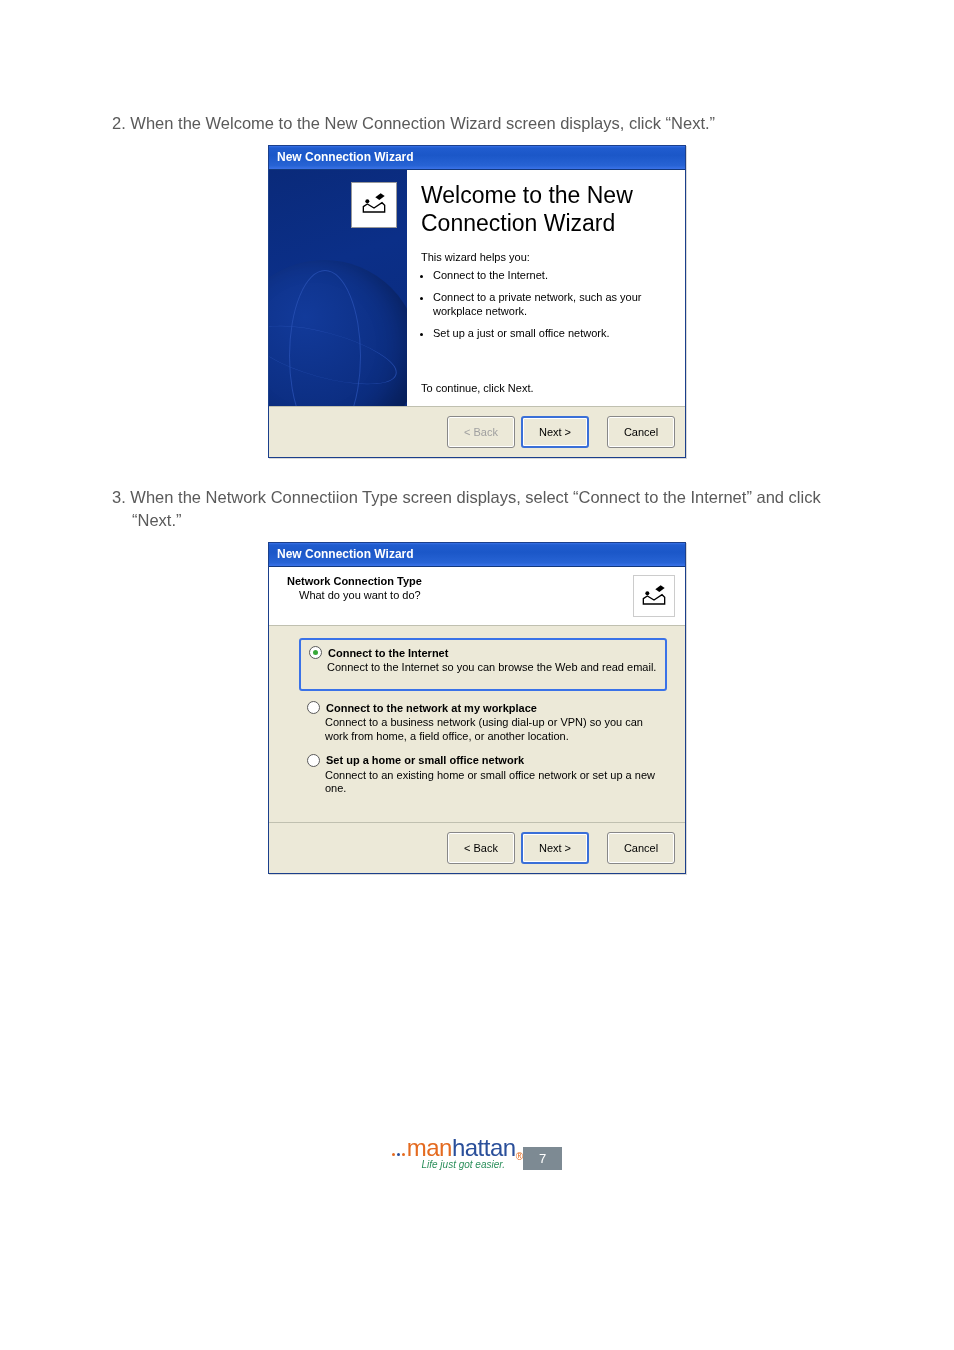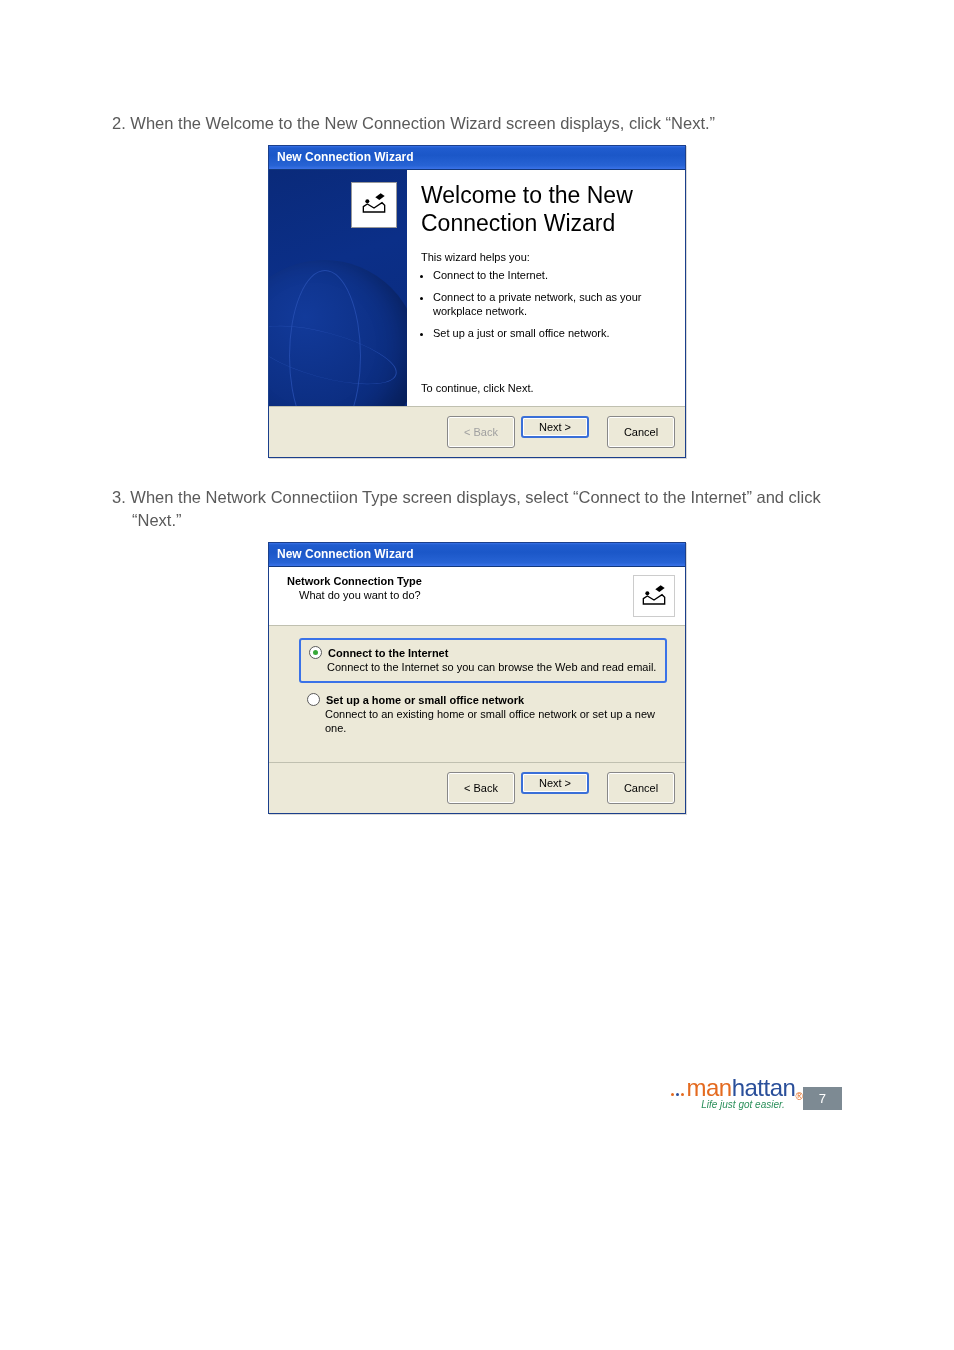--- a/index.html
+++ b/index.html
@@ -147,21 +147,21 @@
     cursor: pointer;
     padding: 0 8px;
   }
   .btn.disabled {
     color: #a0a0a0;
     cursor: default;
   }
   .btn.default {
     border: 2px solid #3a6fd8;
     box-shadow: inset 0 0 0 1px #fff;
-    height: 22px;
+    height: 32px;
   }
   .btn.gap-after {
     margin-right: 12px;
   }
   
   .d2-header {
     background: #fff;
     border-bottom: 1px solid #c0c0b0;
     padding: 8px 10px 8px 18px;
     display: flex;
@@ -226,21 +226,21 @@
     line-height: 1.25;
   }
   .opt.selected .desc {
     color: #000;
   }
   
   .footer {
     position: relative;
     margin-top: 260px;
     display: flex;
-    justify-content: flex-end;
+    justify-content: center;
     align-items: flex-end;
     padding: 0 4px;
   }
   .logo {
     display: flex;
     align-items: flex-end;
     gap: 0;
     flex-direction: column;
     align-items: flex-start;
   }
@@ -343,29 +343,36 @@
         <div class="d2-header-icon">
           <svg viewBox="0 0 48 48" width="32" height="32">
               <path d="M8 28 l6 -4 l10 6 l12 -8 l4 4 v10 H8z" fill="none" stroke="#000" stroke-width="2"></path>
               <circle cx="14" cy="20" r="3" fill="#000"></circle>
               <path d="M26 14 l8 -6 l6 4 -8 6z" fill="#000"></path>
             </svg>
         </div>
       </div>
       <div class="d2-body">
         <div class="selected-box">
-          <div class="opt selected" style="margin-bottom:0;">
+          <div class="opt selected" style="margin-bottom:8px;">
             <div class="row1">
               <span class="radio checked"></span>
               <span class="lbl">Connect to the Internet</span>
             </div>
             <div class="desc">Connect to the Internet so you can browse the Web and read email.</div>
           </div>
         </div>
 
+        <div class="opt">
+          <div class="row1">
+            <span class="radio"></span>
+            <span class="lbl">Connect to the network at my workplace</span>
+          </div>
+          <div class="desc">Connect to a business network (using dial-up or VPN) so you can work from home, a field office, or another location.</div>
+        </div>
 
         <div class="opt">
           <div class="row1">
             <span class="radio"></span>
             <span class="lbl">Set up a home or small office network</span>
           </div>
           <div class="desc">Connect to an existing home or small office network or set up a new one.</div>
         </div>
 
         <div style="height:12px"></div>

